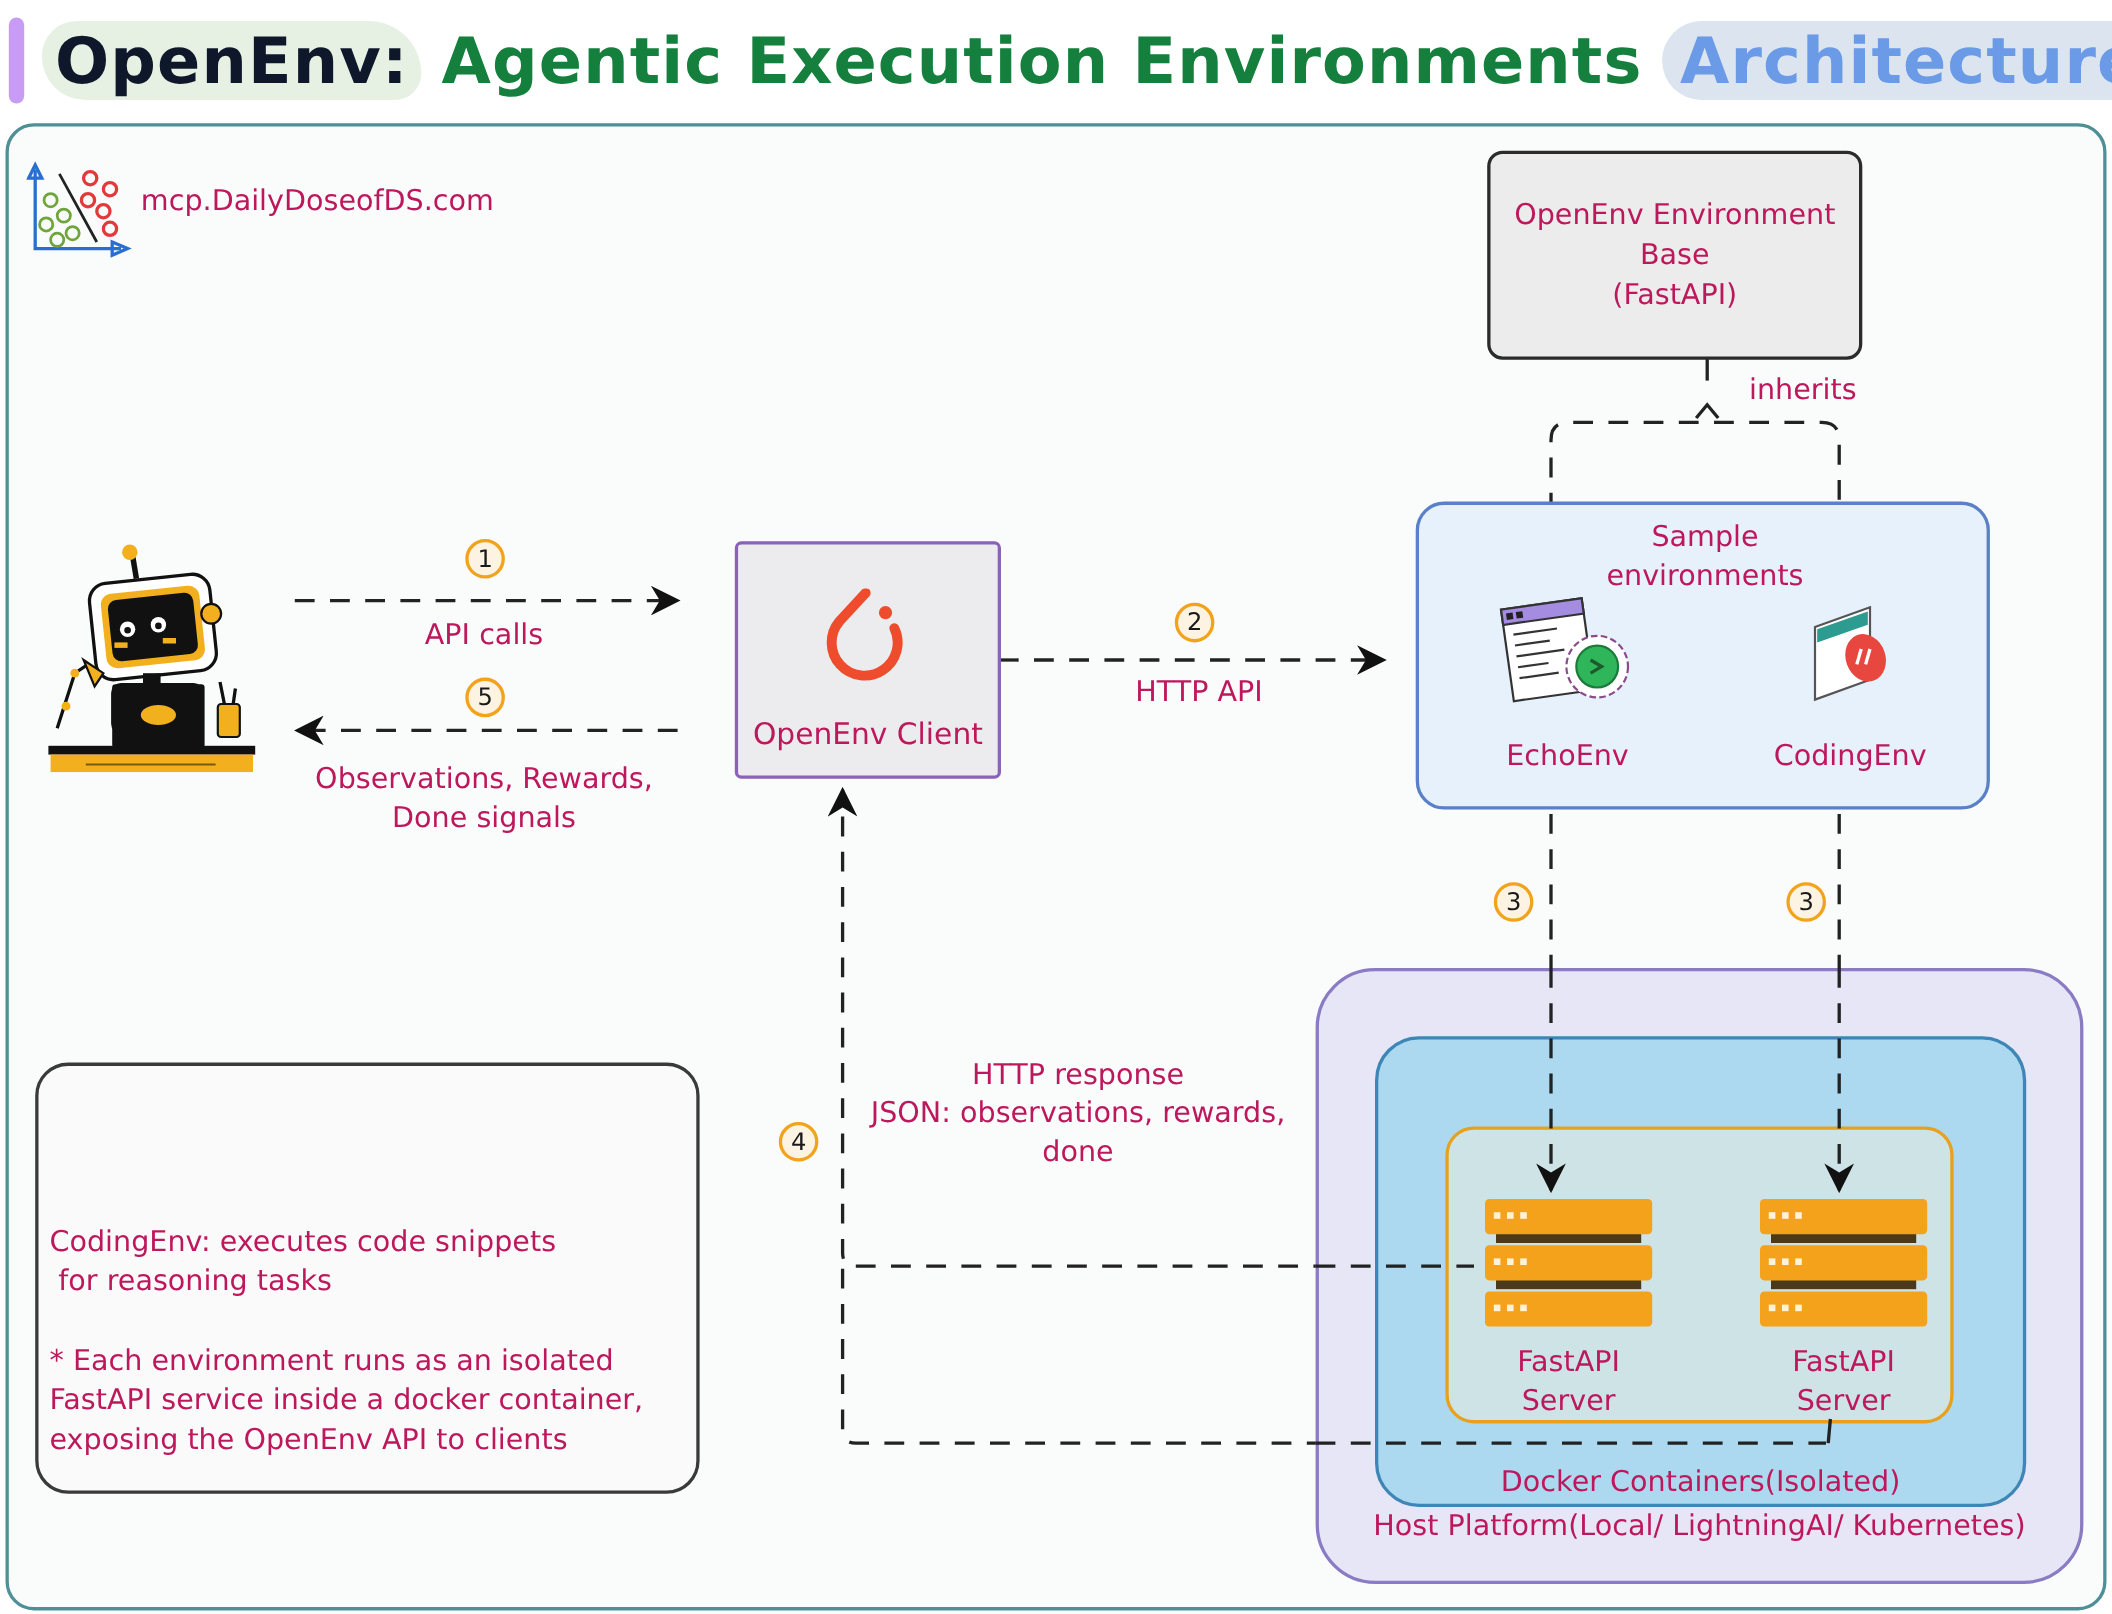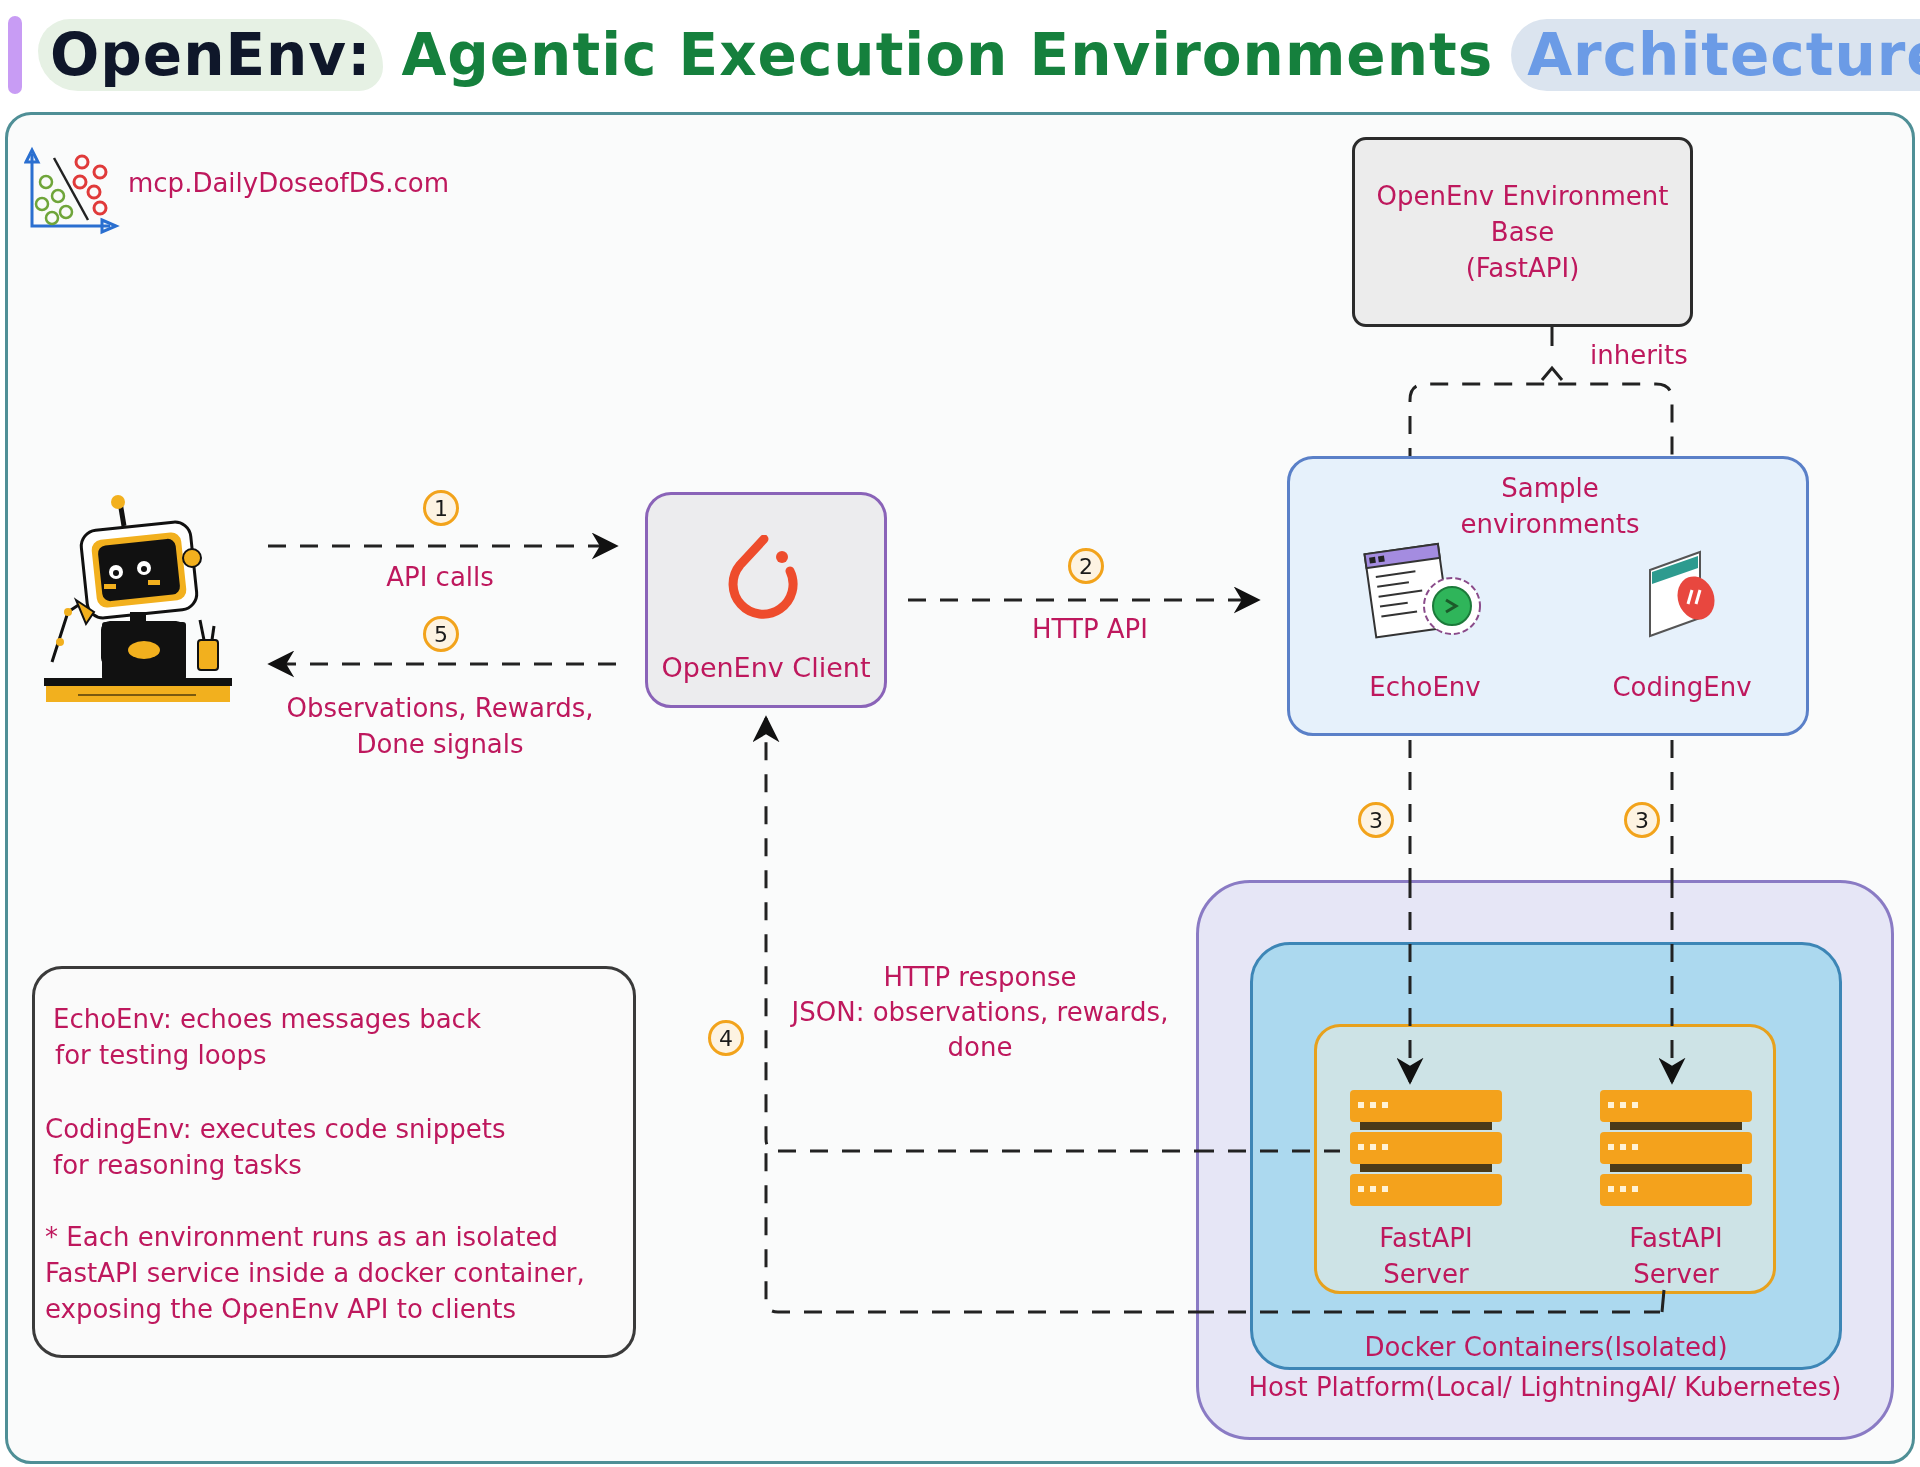--- a/index.html
+++ b/index.html
@@ -21,21 +21,21 @@
   
   .frame { left: 5px; top: 112px; width: 1910px; height: 1352px; border: 3px solid #4f8f96; border-radius: 26px; background: #fafbfb; box-sizing: border-box; }
 
   .hand { font-family: "DejaVu Sans", sans-serif; color: #be185d; }
 
   
   .logo-text { left: 128px; top: 168px; font-size: 26px; }
 
   
   .base-box { left: 1352px; top: 137px; width: 341px; height: 190px; background: #ececec; border: 3px solid #2b2b2b; border-radius: 14px; box-sizing: border-box; display: flex; flex-direction: column; align-items: center; justify-content: center; font-size: 26px; line-height: 36px; text-align: center; }
-  .client-box { left: 645px; top: 492px; width: 242px; height: 216px; background: #ececee; border: 3px solid #8a63b8; border-radius: 26px; box-sizing: border-box; }
+  .client-box { left: 668px; top: 492px; width: 242px; height: 216px; background: #ececee; border: 3px solid #8a63b8; border-radius: 6px; box-sizing: border-box; }
   .client-label { left: 0; width: 100%; bottom: 22px; text-align: center; font-size: 27px; }
   .sample-box { left: 1287px; top: 456px; width: 522px; height: 280px; background: #e6f1fb; border: 3px solid #5a80c8; border-radius: 26px; box-sizing: border-box; }
   .host-box { left: 1196px; top: 880px; width: 698px; height: 560px; background: #e6e6f6; border: 3px solid #8a7bc4; border-radius: 54px; box-sizing: border-box; }
   .docker-box { left: 1250px; top: 942px; width: 592px; height: 428px; background: #acd9ef; border: 3px solid #3d86b6; border-radius: 40px; box-sizing: border-box; }
   .server-box { left: 1314px; top: 1024px; width: 462px; height: 270px; background: #cde3e6; border: 3px solid #e7a11d; border-radius: 26px; box-sizing: border-box; }
   .note-box { left: 32px; top: 966px; width: 604px; height: 392px; background: #fafafa; border: 3px solid #3a3a3a; border-radius: 30px; box-sizing: border-box; font-size: 26px; line-height: 36px; }
 
   .lbl { font-size: 26px; white-space: nowrap; }
   .center { text-align: center; }
 
@@ -283,24 +283,20 @@
 </div>
 <div class="abs hand lbl center" style="left:1596px;width:160px;top:1220px;line-height:36px">
   <div>FastAPI</div>
   <div>Server</div>
 </div>
 
 <div class="abs hand lbl center" style="left:1250px;width:592px;top:1332px">Docker Containers(Isolated)</div>
 <div class="abs hand lbl center" style="left:1196px;width:698px;top:1372px">Host Platform(Local/ LightningAI/ Kubernetes)</div>
 
 <div class="abs hand note-box">
-  <div class="abs" style="left:18px;top:32px">
-    <div>EchoEnv: echoes messages back</div>
-    <div style="padding-left:2px">for testing loops</div>
-  </div>
   <div class="abs" style="left:10px;top:142px">
     <div>CodingEnv: executes code snippets</div>
     <div style="padding-left:8px">for reasoning tasks</div>
   </div>
   <div class="abs" style="left:10px;top:250px">
     <div>* Each environment runs as an isolated</div>
     <div>FastAPI service inside a docker container,</div>
     <div>exposing the OpenEnv API to clients</div>
   </div>
 </div>

